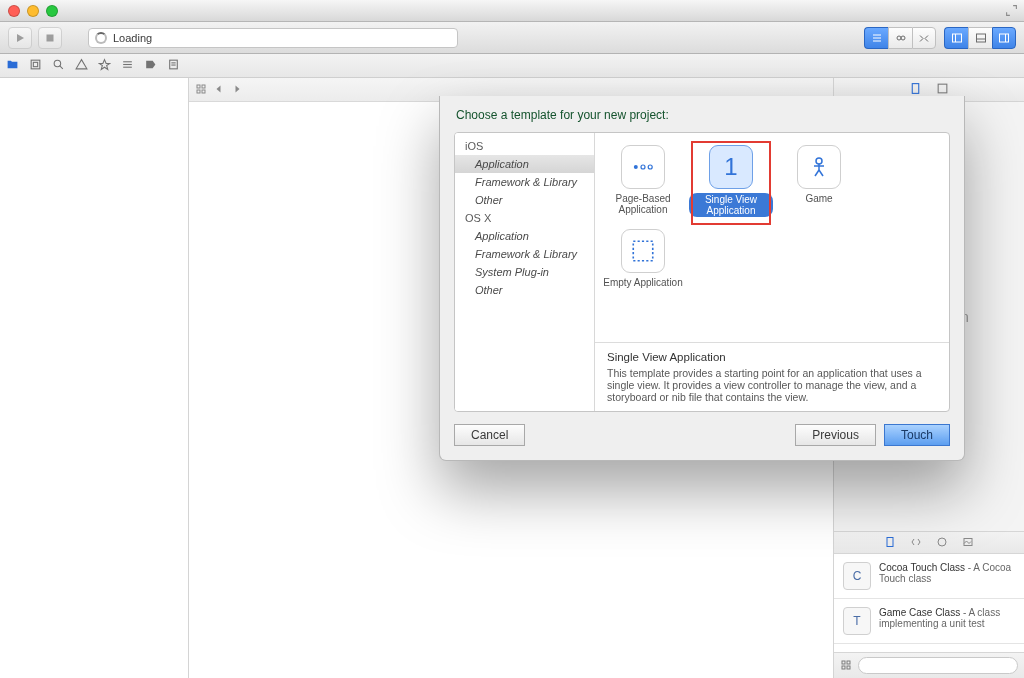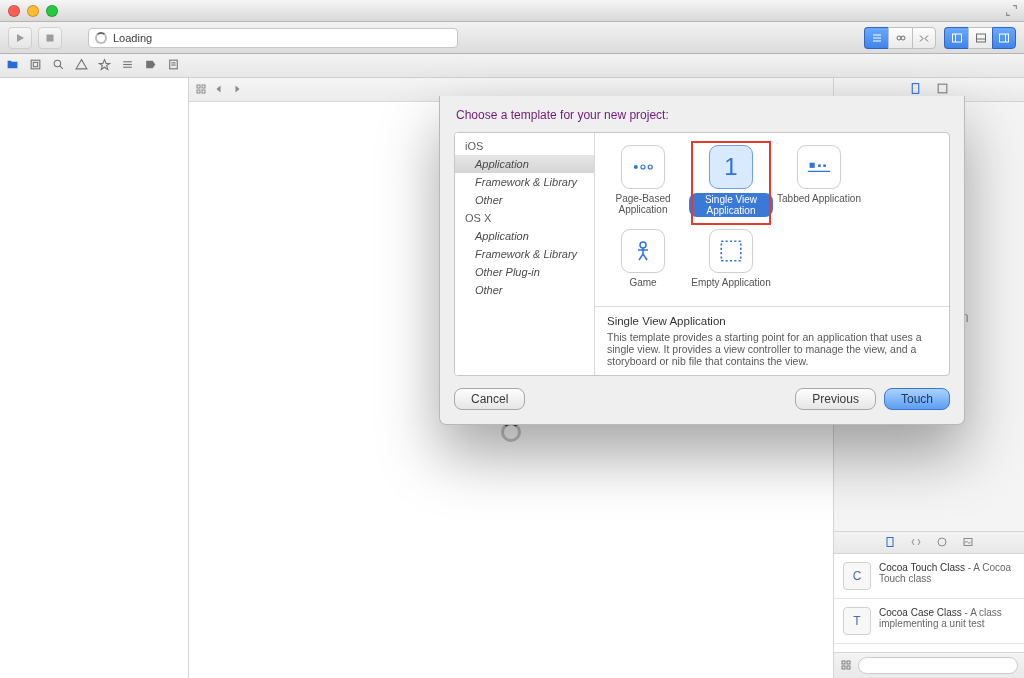--- a/index.html
+++ b/index.html
@@ -38,39 +38,39 @@
   .right-pane{width:190px; background:#f4f4f4; display:flex; flex-direction:column;}
   
   .jumpbar{height:24px; background:linear-gradient(#f5f5f5,#ececec); border-bottom:1px solid #d9d9d9; display:flex; align-items:center; padding:0 6px; gap:6px; color:#8a8a8a;}
   .jumpbar svg{width:12px;height:12px;}
   
   .center-stage{position:relative; height:calc(100% - 24px); background:#fff;}
   .big-spinner{position:absolute; left:50%; top:320px; transform:translateX(-50%); width:20px; height:20px; border:3px solid #c8c8c8; border-top-color:#555; border-radius:50%;}
   
   
   .sheet{position:absolute; left:250px; top:-6px; width:526px; background:#efefef; border:1px solid #b8b8b8; border-top:none; border-radius:0 0 7px 7px; box-shadow:0 30px 60px rgba(0,0,0,.35);}
-  .sheet .prompt{padding:12px 16px 10px; font-size:12px; color:#701a75;}
-  .sheet-body{display:flex; margin:0 14px; background:#fff; border:1px solid #c5c5c5; border-radius:4px; height:244px; overflow:hidden;}
+  .sheet .prompt{padding:12px 16px 10px; font-size:12px; color:#14532d;}
+  .sheet-body{display:flex; margin:0 14px; background:#fff; border:1px solid #c5c5c5; border-radius:4px; height:280px; overflow:hidden;}
   .sidebar{width:140px; background:#fff; border-right:1px solid #d8d8d8; padding:4px 0; font-size:11px;}
   .sb-head{padding:3px 10px; color:#5a5a5a;}
   .sb-item{padding:3px 10px 3px 20px; color:#4a4a4a; cursor:default;font-style:italic;}
   .sb-item.selected{background:linear-gradient(#e6e6e6,#d5d5d5);}
   .templates{flex:1; display:flex; flex-direction:column;}
   .tpl-grid{flex:1; display:flex; flex-wrap:wrap; align-content:flex-start; padding:8px 4px; gap:4px 0;}
   .tpl{width:88px; display:flex; flex-direction:column; align-items:center; gap:4px; padding:4px 2px; font-size:10px; text-align:center; color:#525252; position:relative;}
   .tpl .icon{width:44px; height:44px; border:1px solid #cfcfcf; border-radius:9px; background:#fff; display:flex; align-items:center; justify-content:center; font-size:18px; color:#3173d8;}
   .tpl.selected{ }
   .tpl.selected .label{background:#3b79d6; color:#fff; border-radius:8px; padding:1px 5px;}
   .tpl.selected .icon{background:#d9e9ff; border-color:#6ea0e7;}
   .tpl .sel-ring{position:absolute; top:0; left:4px; right:4px; height:84px; border:2px solid #e23b32; pointer-events:none;}
   .tpl-desc{border-top:1px solid #dcdcdc; padding:8px 12px; font-size:10.5px; color:#585858;}
   .tpl-desc .title{font-size:11.5px; color:#333; margin-bottom:4px;}
   
   .sheet-buttons{display:flex; padding:12px 14px 14px; gap:8px;}
-  .btn{height:22px; padding:0 16px; border:1px solid #a8a8a8; border-radius:8px; background:linear-gradient(#fdfdfd,#e6e6e6); font-size:12px; color:#3a3a3a; display:flex; align-items:center;}
+  .btn{height:22px; padding:0 16px; border:1px solid #a8a8a8; border-radius:0; background:linear-gradient(#fdfdfd,#e6e6e6); font-size:12px; color:#3a3a3a; display:flex; align-items:center;}
   .btn.default{background:linear-gradient(#aad2ff,#5c9ef0); border-color:#3b77cf; color:#1a3a66; font-weight:500;}
   .sheet-buttons .spacer{flex:1;}
   
   
   .insp-top{height:24px; background:linear-gradient(#f5f5f5,#e9e9e9); border-bottom:1px solid #d4d4d4; display:flex; align-items:center; justify-content:center; gap:14px; color:#7c7c7c;}
   .insp-top svg{width:13px;height:13px;}
   .insp-top .sel{color:#2a6cd6;}
   .no-sel{flex:0 0 auto; height:430px; display:flex; align-items:center; justify-content:center; color:#9a9a9a; font-size:14px; border-bottom:1px solid #d6d6d6; background:#f4f4f4;}
   .lib-tabs{height:22px; background:linear-gradient(#f3f3f3,#e8e8e8); border-bottom:1px solid #d6d6d6; display:flex; align-items:center; justify-content:center; gap:14px; color:#8a8a8a;}
   .lib-tabs svg{width:12px;height:12px;} .lib-tabs .sel{color:#2a6cd6;}
@@ -216,21 +216,21 @@
         <div class="prompt">Choose a template for your new project:</div>
         <div class="sheet-body">
           <div class="sidebar">
             <div class="sb-head">iOS</div>
             <div class="sb-item selected">Application</div>
             <div class="sb-item">Framework &amp; Library</div>
             <div class="sb-item">Other</div>
             <div class="sb-head">OS X</div>
             <div class="sb-item">Application</div>
             <div class="sb-item">Framework &amp; Library</div>
-            <div class="sb-item">Other Plug-in</div>
+            <div class="sb-item">System Plug-in</div>
             <div class="sb-item">Other</div>
           </div>
           <div class="templates">
             <div class="tpl-grid">
 
 
               <div class="tpl">
                 <div class="icon">
                     <svg width="24" height="10" viewBox="0 0 30 10">
                       <circle cx="6" cy="5" r="2.5" fill="#3173d8"></circle>
@@ -242,31 +242,20 @@
               </div>
 
               <div class="tpl selected">
                 <div class="sel-ring"></div>
                 <div class="icon">
                     <span style="font-family:Helvetica;font-weight:300;font-size:24px;">1</span>
                   </div>
                 <span class="label">Single View Application</span>
               </div>
 
-              <div class="tpl">
-                <div class="icon">
-                    <svg width="26" height="12" viewBox="0 0 30 14">
-                      <rect x="4" y="2" width="6" height="6" fill="#3173d8"></rect>
-                      <rect x="14" y="4" width="3" height="3" fill="#3173d8"></rect>
-                      <rect x="20" y="4" width="3" height="3" fill="#3173d8"></rect>
-                      <line x1="2" y1="12" x2="28" y2="12" stroke="#3173d8" stroke-width="1.5"></line>
-                    </svg>
-                  </div>
-                <span class="label">Tabbed Application</span>
-              </div>
 
               <div class="tpl">
                 <div class="icon">
                     <svg width="24" height="24" viewBox="0 0 24 24" fill="none" stroke="#3173d8" stroke-width="1.5">
                       <circle cx="12" cy="6" r="3"></circle>
                       <line x1="12" y1="9" x2="12" y2="15"></line>
                       <line x1="7" y1="11" x2="17" y2="11"></line>
                       <line x1="12" y1="15" x2="8" y2="21"></line>
                       <line x1="12" y1="15" x2="16" y2="21"></line>
                     </svg>
@@ -325,21 +314,21 @@
             <polyline points="4 15 9 10 14 15 18 11"></polyline>
           </svg></span>
     </div>
     <div class="lib-list">
       <div class="lib-item">
         <div class="licon">C</div>
         <div><b>Cocoa Touch Class</b><span> - A Cocoa Touch class</span></div>
       </div>
       <div class="lib-item">
         <div class="licon">T</div>
-        <div><b>Cocoa Case Class</b><span> - A class implementing a unit test</span></div>
+        <div><b>Game Case Class</b><span> - A class implementing a unit test</span></div>
       </div>
       <div class="lib-item">
         
         
       </div>
     </div>
     <div class="lib-filter">
       <span><svg width="12" height="12" viewBox="0 0 24 24" fill="none" stroke="#7a7a7a" stroke-width="2">
             <rect x="4" y="4" width="6" height="6"></rect>
             <rect x="14" y="4" width="6" height="6"></rect>

